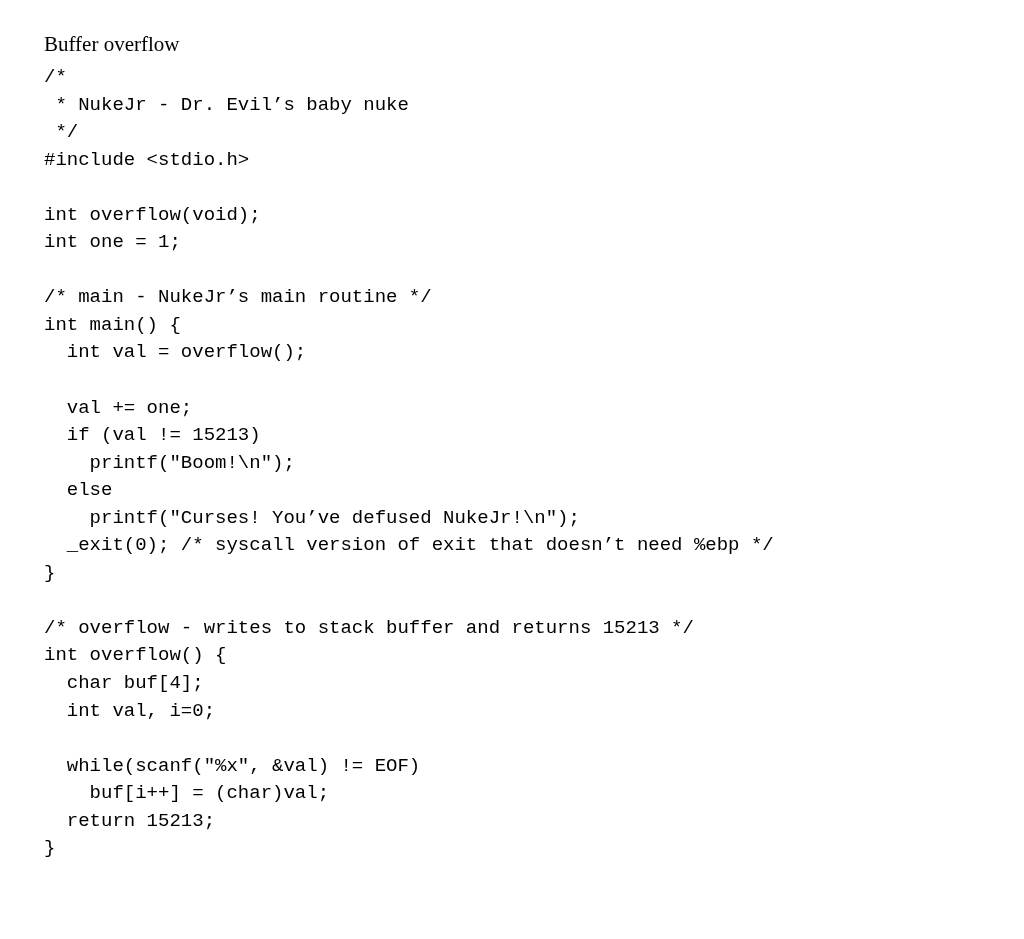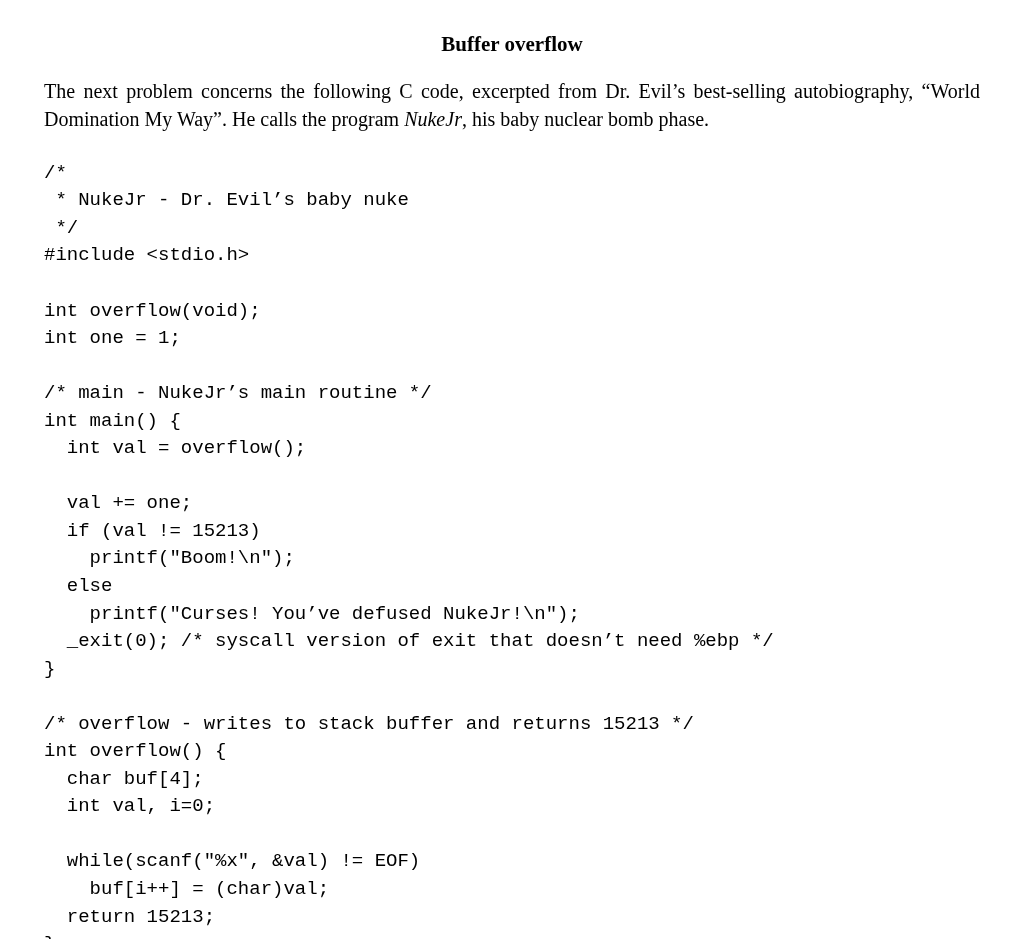--- a/index.html
+++ b/index.html
@@ -11,24 +11,23 @@
     width: 1024px;
     min-height: 939px;
     font-family: "Times New Roman", Times, serif;
     color: #000000;
   }
   .page {
     padding: 32px 44px 40px 44px;
     box-sizing: border-box;
   }
   .heading {
-    font-weight: bold;
+    font-weight: normal;
     font-size: 21px;
-    margin: 0 0 20px 0;
-    text-align: center;
+    margin: 0 0 7px 0;
   }
   .intro {
     font-size: 20px;
     line-height: 1.42;
     margin: 0 0 26px 0;
     text-align: justify;
   }
   .intro .program-name {
     font-style: italic;
   }
@@ -38,23 +37,20 @@
     line-height: 1.45;
     white-space: pre;
     margin: 0;
   }
 </style>
 </head>
 <body>
 
 <div class="page">
   <h2 class="heading">Buffer overflow</h2>
-  <p class="intro">
-    <span>The next problem concerns the following C code, excerpted from Dr. Evil’s best-selling autobiography, “World Domination My Way”. He calls the program </span><span class="program-name">NukeJr</span><span>, his baby nuclear bomb phase.</span>
-  </p>
   <pre class="code">/*
  * NukeJr - Dr. Evil’s baby nuke
  */
 #include &lt;stdio.h&gt;
 
 int overflow(void);
 int one = 1;
 
 /* main - NukeJr’s main routine */
 int main() {

